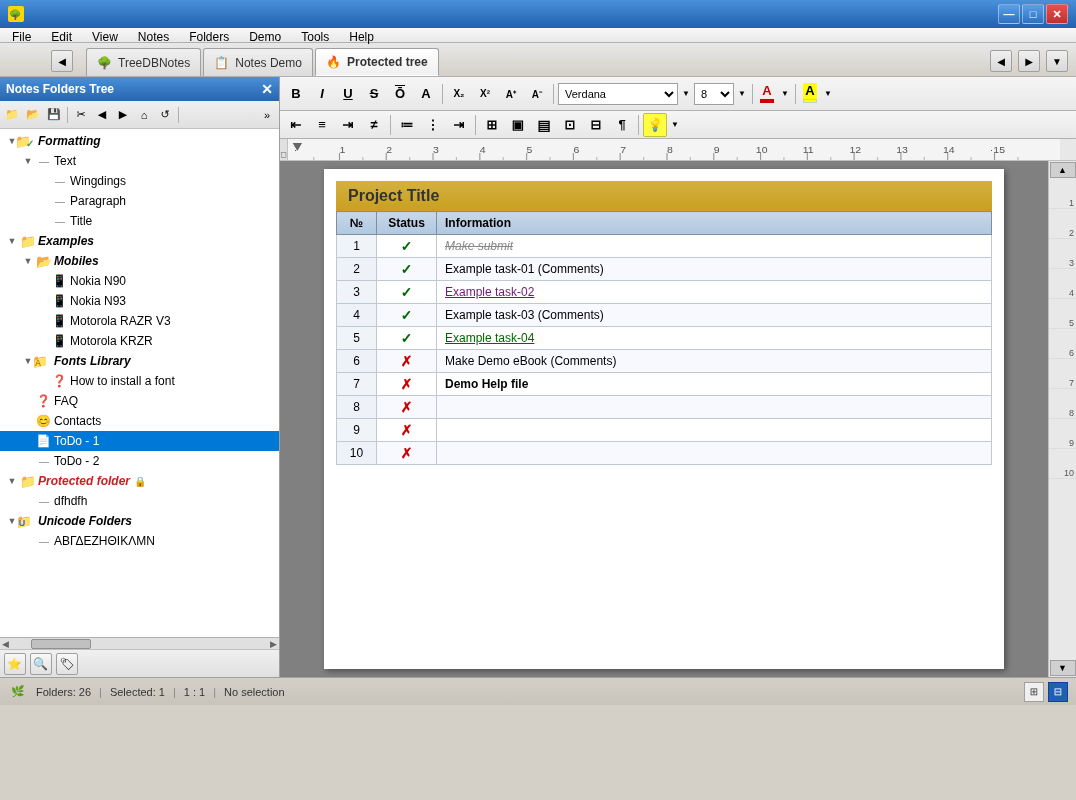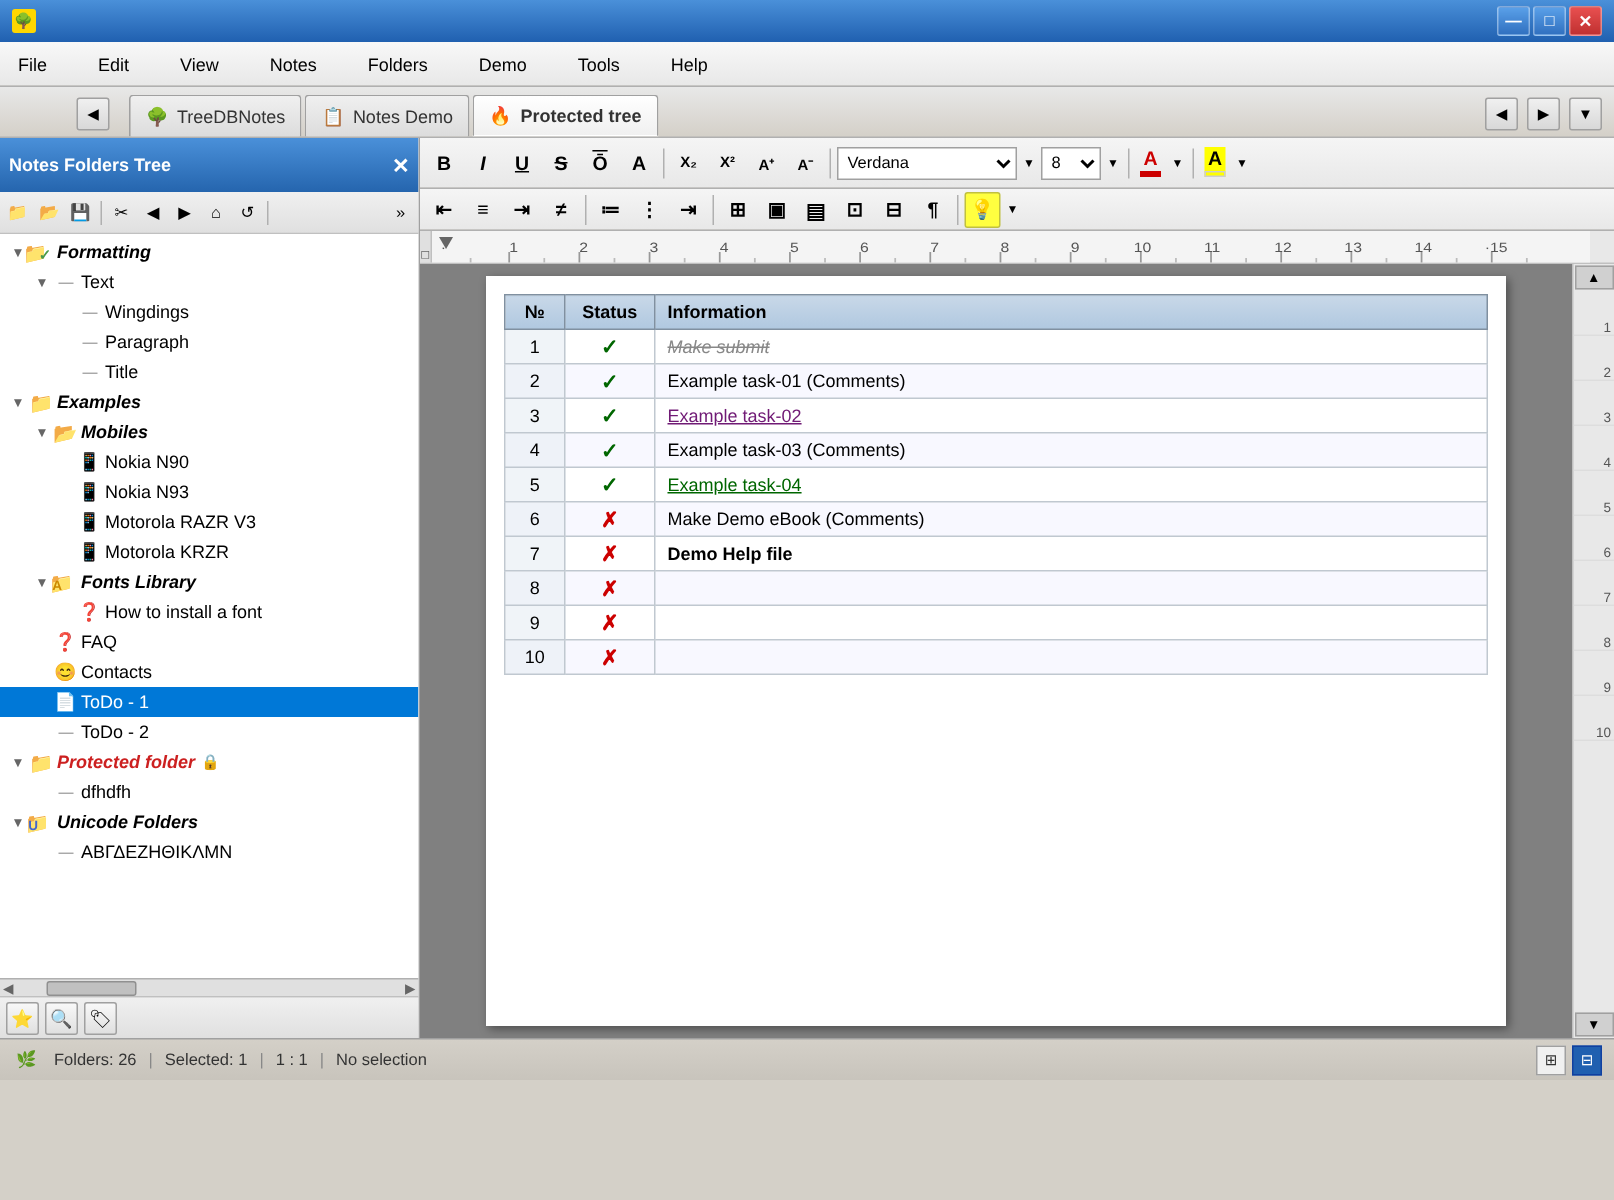--- a/index.html
+++ b/index.html
@@ -24,26 +24,26 @@
       width: 22px; height: 20px; border: 1px solid rgba(255,255,255,0.4);
       background: linear-gradient(to bottom, #5aa0e8, #3070c0);
       color: white; font-size: 11px; display: flex; align-items: center; justify-content: center;
       cursor: pointer; border-radius: 2px;
     }
     .title-btn.close { background: linear-gradient(to bottom, #e85050, #c03030); }
 
     
     .menu-bar {
       background: linear-gradient(to bottom, #f8f8f8, #e8e8e8);
-      height: 30px;
-      display: flex;
-      align-items: center;
+      height: 15px;
+      display: flex;
+      align-items: flex-start;
       padding: 0 4px;
       border-bottom: 1px solid #b0b0b0;
-      gap: 18px;
+      gap: 4px;
     }
     .menu-item {
       padding: 2px 8px;
       font-size: 12px;
       cursor: pointer;
       border-radius: 2px;
       color: #000;
     }
 
     
@@ -122,21 +122,21 @@
       min-width: 280px;
       background: white;
       border-right: 1px solid #a0a0a0;
       display: flex;
       flex-direction: column;
       overflow: hidden;
     }
     .panel-header {
       background: linear-gradient(to bottom, #4a90d9, #2565ae);
       color: white;
-      height: 36px;
+      height: 24px;
       display: flex;
       align-items: center;
       justify-content: space-between;
       padding: 0 6px;
       font-size: 12px;
       font-weight: bold;
     }
     .panel-close { cursor: pointer; font-size: 14px; }
 
     .panel-toolbar {
@@ -697,20 +697,21 @@
 
           <polygon points="4,4 12,4 8,12" fill="#666"></polygon>
         </svg>
       </div>
       <div style="width:16px; background:#e0e0e0; border-left:1px solid #c0c0c0;"></div>
     </div>
 
     <div style="flex:1; display:flex; overflow:hidden;">
       <div class="content-area">
         <div class="page">
+          <div class="project-title">Project Title</div>
           <table class="data-table">
             <thead>
               <tr>
                 <th class="num">№</th>
                 <th class="status">Status</th>
                 <th>Information</th>
               </tr>
             </thead>
             <tbody id="table-body">
             <tr>

